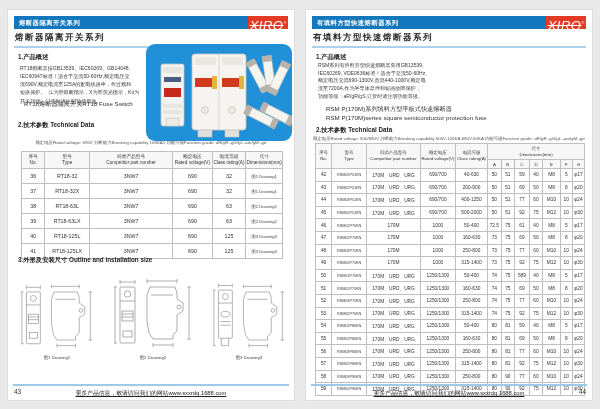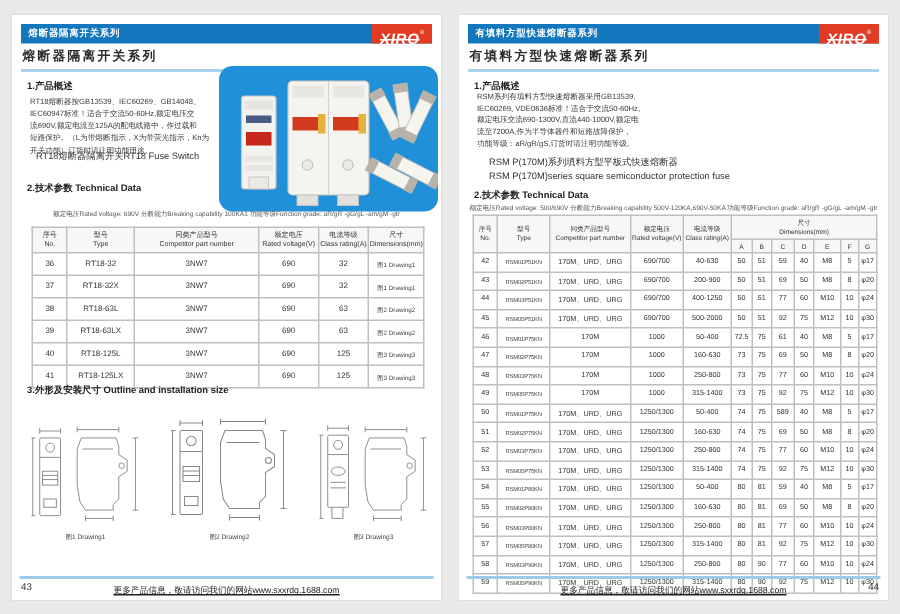--- a/index.html
+++ b/index.html
@@ -2,21 +2,21 @@
 <html><head>
 <meta charset="utf-8">
 <style>
   html,body{margin:0;padding:0;}
   body{width:600px;height:409px;background:#e9e9e9;font-family:"Liberation Sans","DejaVu Sans",sans-serif;overflow:hidden;position:relative;}
   .page{position:absolute;top:9px;width:288px;height:392px;background:#fff;border:1px solid #dedede;box-sizing:border-box;}
   .page.left{left:7px;} .page.right{left:305px;}
   .bar{position:absolute;left:6px;right:6px;top:6px;height:13px;background:#1377be;}
   .bar-title{position:absolute;left:5px;top:0;line-height:13px;font-size:6.3px;font-weight:bold;color:#fff;letter-spacing:0.5px;white-space:nowrap;}
   .logo{position:absolute;right:0;top:0;width:40px;height:13px;background:#e23a23;text-align:center;}
-  .logo-text{color:#fff;font-style:italic;font-weight:bold;font-size:10px;line-height:13px;letter-spacing:0.5px;text-decoration:line-through;}
+  .logo-text{color:#fff;font-style:italic;font-weight:normal;font-size:13px;line-height:13px;letter-spacing:0.5px;text-decoration:line-through;}
   .logo-reg{color:#fff;font-size:4px;vertical-align:super;}
   .ptitle{position:absolute;left:7px;top:22px;margin:0;font-size:8.5px;font-weight:bold;color:#2b2b2b;letter-spacing:1.5px;white-space:nowrap;}
   .rule{position:absolute;left:6px;right:6px;top:36px;height:2px;background:#abd2ec;}
   .sec{position:absolute;margin:0;font-size:6.3px;font-weight:bold;color:#222;white-space:nowrap;}
   .s1{left:10px;top:43px;}
   .desc{position:absolute;left:12px;top:54px;font-size:5.1px;line-height:1.6;color:#3a3a3a;}
   .page.left .desc{width:126px;top:54px;}
   .page.right .desc{width:172px;top:52px;line-height:1.5;}
   .photo{position:absolute;left:138px;top:34px;width:146px;height:97px;background:#2090d8;border-radius:9px;overflow:hidden;}
   .prodline{position:absolute;left:16px;top:90px;font-size:6.2px;color:#333;white-space:nowrap;}

